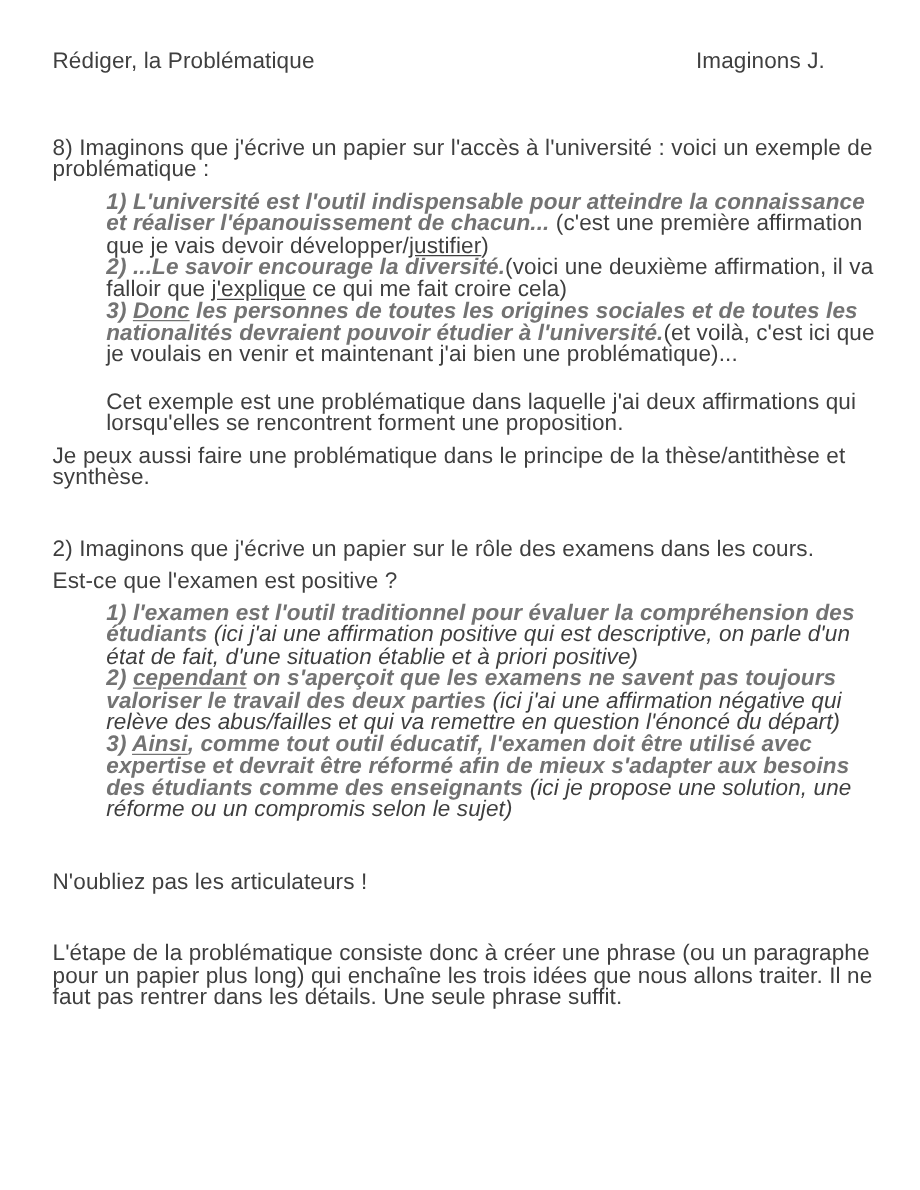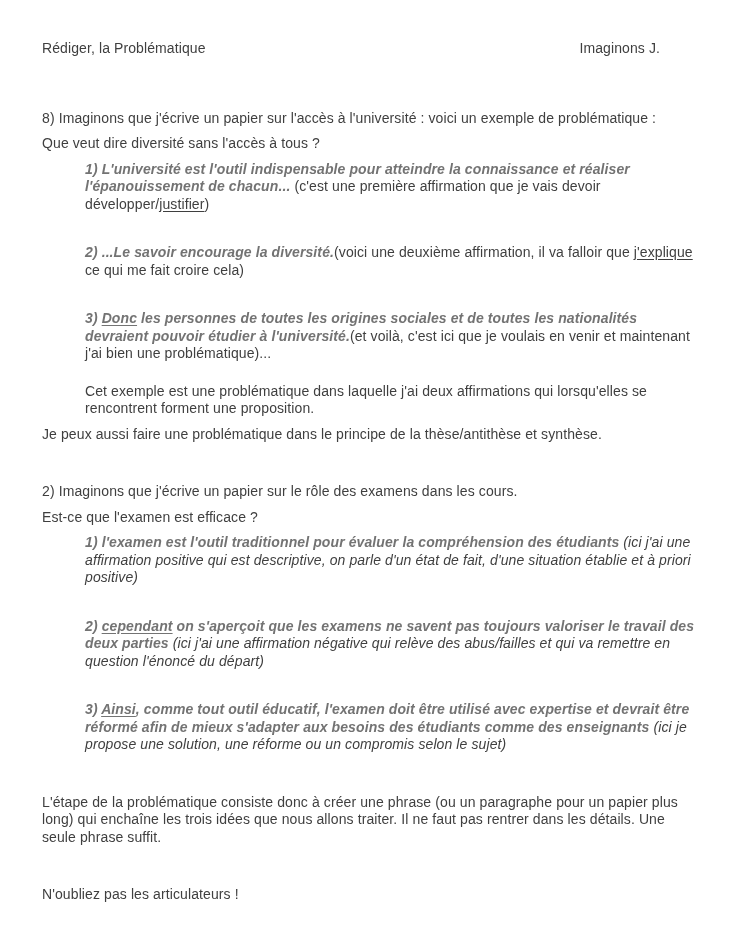--- a/index.html
+++ b/index.html
@@ -2,59 +2,58 @@
 <html lang="fr"><head>
 <meta charset="utf-8">
 <style>
   html,body{margin:0;padding:0;background:#ffffff;}
   body{width:736px;height:952px;overflow:hidden;}
   .page{
     box-sizing:border-box;
     width:736px;height:952px;
     padding:40px 36px 0 42px;
     font-family:"Liberation Sans",sans-serif;
-    font-size:14px;
+    font-size:18px;
     line-height:17.5px;
     color:#3f3f3f;
     letter-spacing:.1px;
   }
   .header-row{display:flex;justify-content:space-between;align-items:baseline;}
   .author{margin-right:40px;}
   .u{text-decoration:underline;text-underline-offset:2px;}
   .b{font-weight:bold;color:#262626;}
   .i{font-style:italic;}
   .b.i{color:#737373;}
   .section-heading{display:inline;}
   .intro-note{margin:31px 0 0 0;}
   .para{margin:0;}
   .indent{margin-left:43px;}
   .space-s{margin-top:8px;}
-  .space-m{margin-top:31px;}
+  .space-m{margin-top:0;}
   .space-l{margin-top:20px;}
   .space-sec{margin-top:40px;}
   .space-xl{margin-top:52px;}
 </style>
 </head>
 <body>
 
 <div class="page">
   <div class="header-row">
     <span>Rédiger, la Problématique</span>
     <span class="author">Imaginons J.</span>
   </div>
 
   <div>
       <p class="para space-xl"><span class="">8) Imaginons que j'écrive un papier sur l'accès à l'université : voici un exemple de problématique :</span></p>
-      <p class="para space-s"><span class="">Que veut dire diversité sans l'accès à tous ?</span></p>
       <p class="para space-s indent"><span class="b i">1) L'université est l'outil indispensable pour atteindre la connaissance et réaliser l'épanouissement de chacun...</span><span class=""> (c'est une première affirmation que je vais devoir développer/</span><span class="u">justifier</span><span class="">)</span></p>
       <p class="para space-m indent"><span class="b i">2) ...Le savoir encourage la diversité.</span><span class="">(voici une deuxième affirmation, il va falloir que </span><span class="u">j'explique</span><span class=""> ce qui me fait croire cela)</span></p>
       <p class="para space-m indent"><span class="b i">3) </span><span class="b i u">Donc</span><span class="b i"> les personnes de toutes les origines sociales et de toutes les nationalités devraient pouvoir étudier à l'université.</span><span class="">(et voilà, c'est ici que je voulais en venir et maintenant j'ai bien une problématique)...</span></p>
       <p class="para space-l indent"><span class="">Cet exemple est une problématique dans laquelle j'ai deux affirmations qui lorsqu'elles se rencontrent forment une proposition.</span></p>
       <p class="para space-s"><span class="">Je peux aussi faire une problématique dans le principe de la thèse/antithèse et synthèse.</span></p>
       <p class="para space-sec"><span class="">2) Imaginons que j'écrive un papier sur le rôle des examens dans les cours.</span></p>
-      <p class="para space-s"><span class="">Est-ce que l'examen est efficace ?</span></p>
+      <p class="para space-s"><span class="">Est-ce que l'examen est positive ?</span></p>
       <p class="para space-s indent"><span class="b i">1) l'examen est l'outil traditionnel pour évaluer la compréhension des étudiants </span><span class="i">(ici j'ai une affirmation positive qui est descriptive, on parle d'un état de fait, d'une situation établie et à priori positive)</span></p>
       <p class="para space-m indent"><span class="b i">2) </span><span class="b i u">cependant</span><span class="b i"> on s'aperçoit que les examens ne savent pas toujours valoriser le travail des deux parties </span><span class="i">(ici j'ai une affirmation négative qui relève des abus/failles et qui va remettre en question l'énoncé du départ)</span></p>
       <p class="para space-m indent"><span class="b i">3) </span><span class="b i u">Ainsi</span><span class="b i">, comme tout outil éducatif, l'examen doit être utilisé avec expertise et devrait être réformé afin de mieux s'adapter aux besoins des étudiants comme des enseignants </span><span class="i">(ici je propose une solution, une réforme ou un compromis selon le sujet)</span></p>
+      <p class="para space-sec"><span class="">N'oubliez pas les articulateurs !</span></p>
       <p class="para space-sec"><span class="">L'étape de la problématique consiste donc à créer une phrase (ou un paragraphe pour un papier plus long) qui enchaîne les trois idées que nous allons traiter. Il ne faut pas rentrer dans les détails. Une seule phrase suffit.</span></p>
-      <p class="para space-sec"><span class="">N'oubliez pas les articulateurs !</span></p>
     </div>
 </div>
 
 </body></html>

